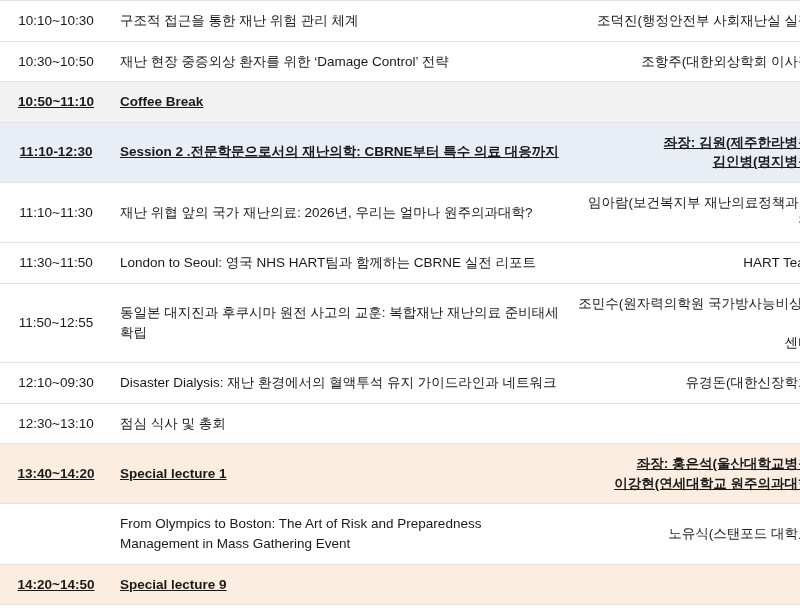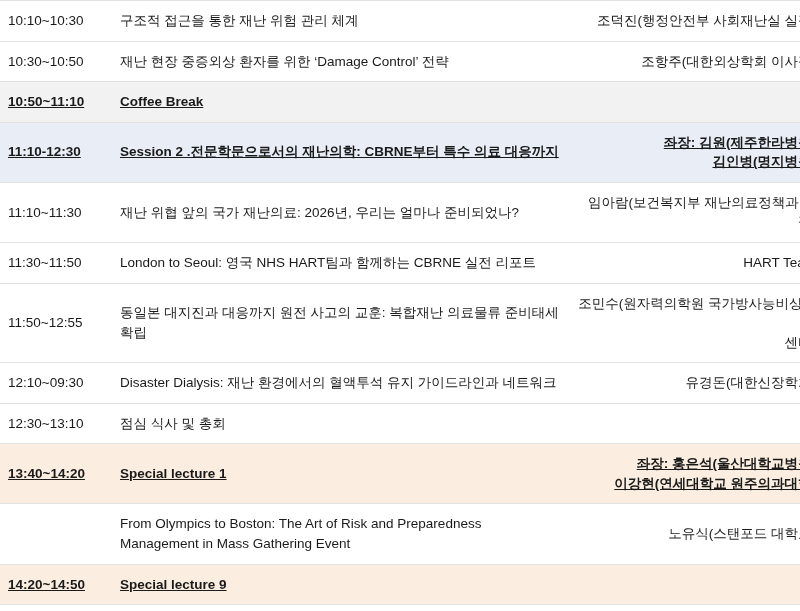--- a/index.html
+++ b/index.html
@@ -28,20 +28,21 @@
     padding: 10px 8px;
     font-size: 13.5px;
     line-height: 1.45;
   }
   td.time {
     width: 96px;
     padding-left: 16px;
     padding-right: 4px;
     white-space: nowrap;
     color: #1a1a1a;
+    text-align: center;
   }
   td.title {
     width: 440px;
     padding-left: 14px;
     padding-right: 10px;
   }
   td.speaker {
     width: 240px;
     padding-right: 16px;
     text-align: right;
@@ -81,35 +82,35 @@
       <tr class="row-session">
         <td class="time bold">11:10-12:30</td>
         <td class="title bold">Session 2 .전문학문으로서의 재난의학: CBRNE부터 특수 의료 대응까지</td>
         <td class="speaker bold">
           <span class="speaker-line">좌장: 김원(제주한라병원)</span>
           <span class="speaker-line">김인병(명지병원)</span>
         </td>
       </tr>
       <tr class="row-plain">
         <td class="time">11:10~11:30</td>
-        <td class="title">재난 위협 앞의 국가 재난의료: 2026년, 우리는 얼마나 준비되었나?</td>
+        <td class="title">재난 위협 앞의 국가 재난의료: 2026년, 우리는 얼마나 원주의과대학?</td>
         <td class="speaker">
           <span class="speaker-line">임아람(보건복지부 재난의료정책과 과장)</span>
         </td>
       </tr>
       <tr class="row-plain">
         <td class="time">11:30~11:50</td>
         <td class="title">London to Seoul: 영국 NHS HART팀과 함께하는 CBRNE 실전 리포트</td>
         <td class="speaker">
           <span class="speaker-line">HART Team</span>
         </td>
       </tr>
       <tr class="row-plain">
         <td class="time">11:50~12:55</td>
-        <td class="title">동일본 대지진과 대응까지 원전 사고의 교훈: 복합재난 의료물류 준비태세 확립</td>
+        <td class="title">동일본 대지진과 후쿠시마 원전 사고의 교훈: 복합재난 재난의료 준비태세 확립</td>
         <td class="speaker">
           <span class="speaker-line">조민수(원자력의학원 국가방사능비상진료</span>
           <span class="speaker-line">센터)</span>
         </td>
       </tr>
       <tr class="row-plain">
         <td class="time">12:10~09:30</td>
         <td class="title">Disaster Dialysis: 재난 환경에서의 혈액투석 유지 가이드라인과 네트워크</td>
         <td class="speaker">
           <span class="speaker-line">유경돈(대한신장학회)</span>

